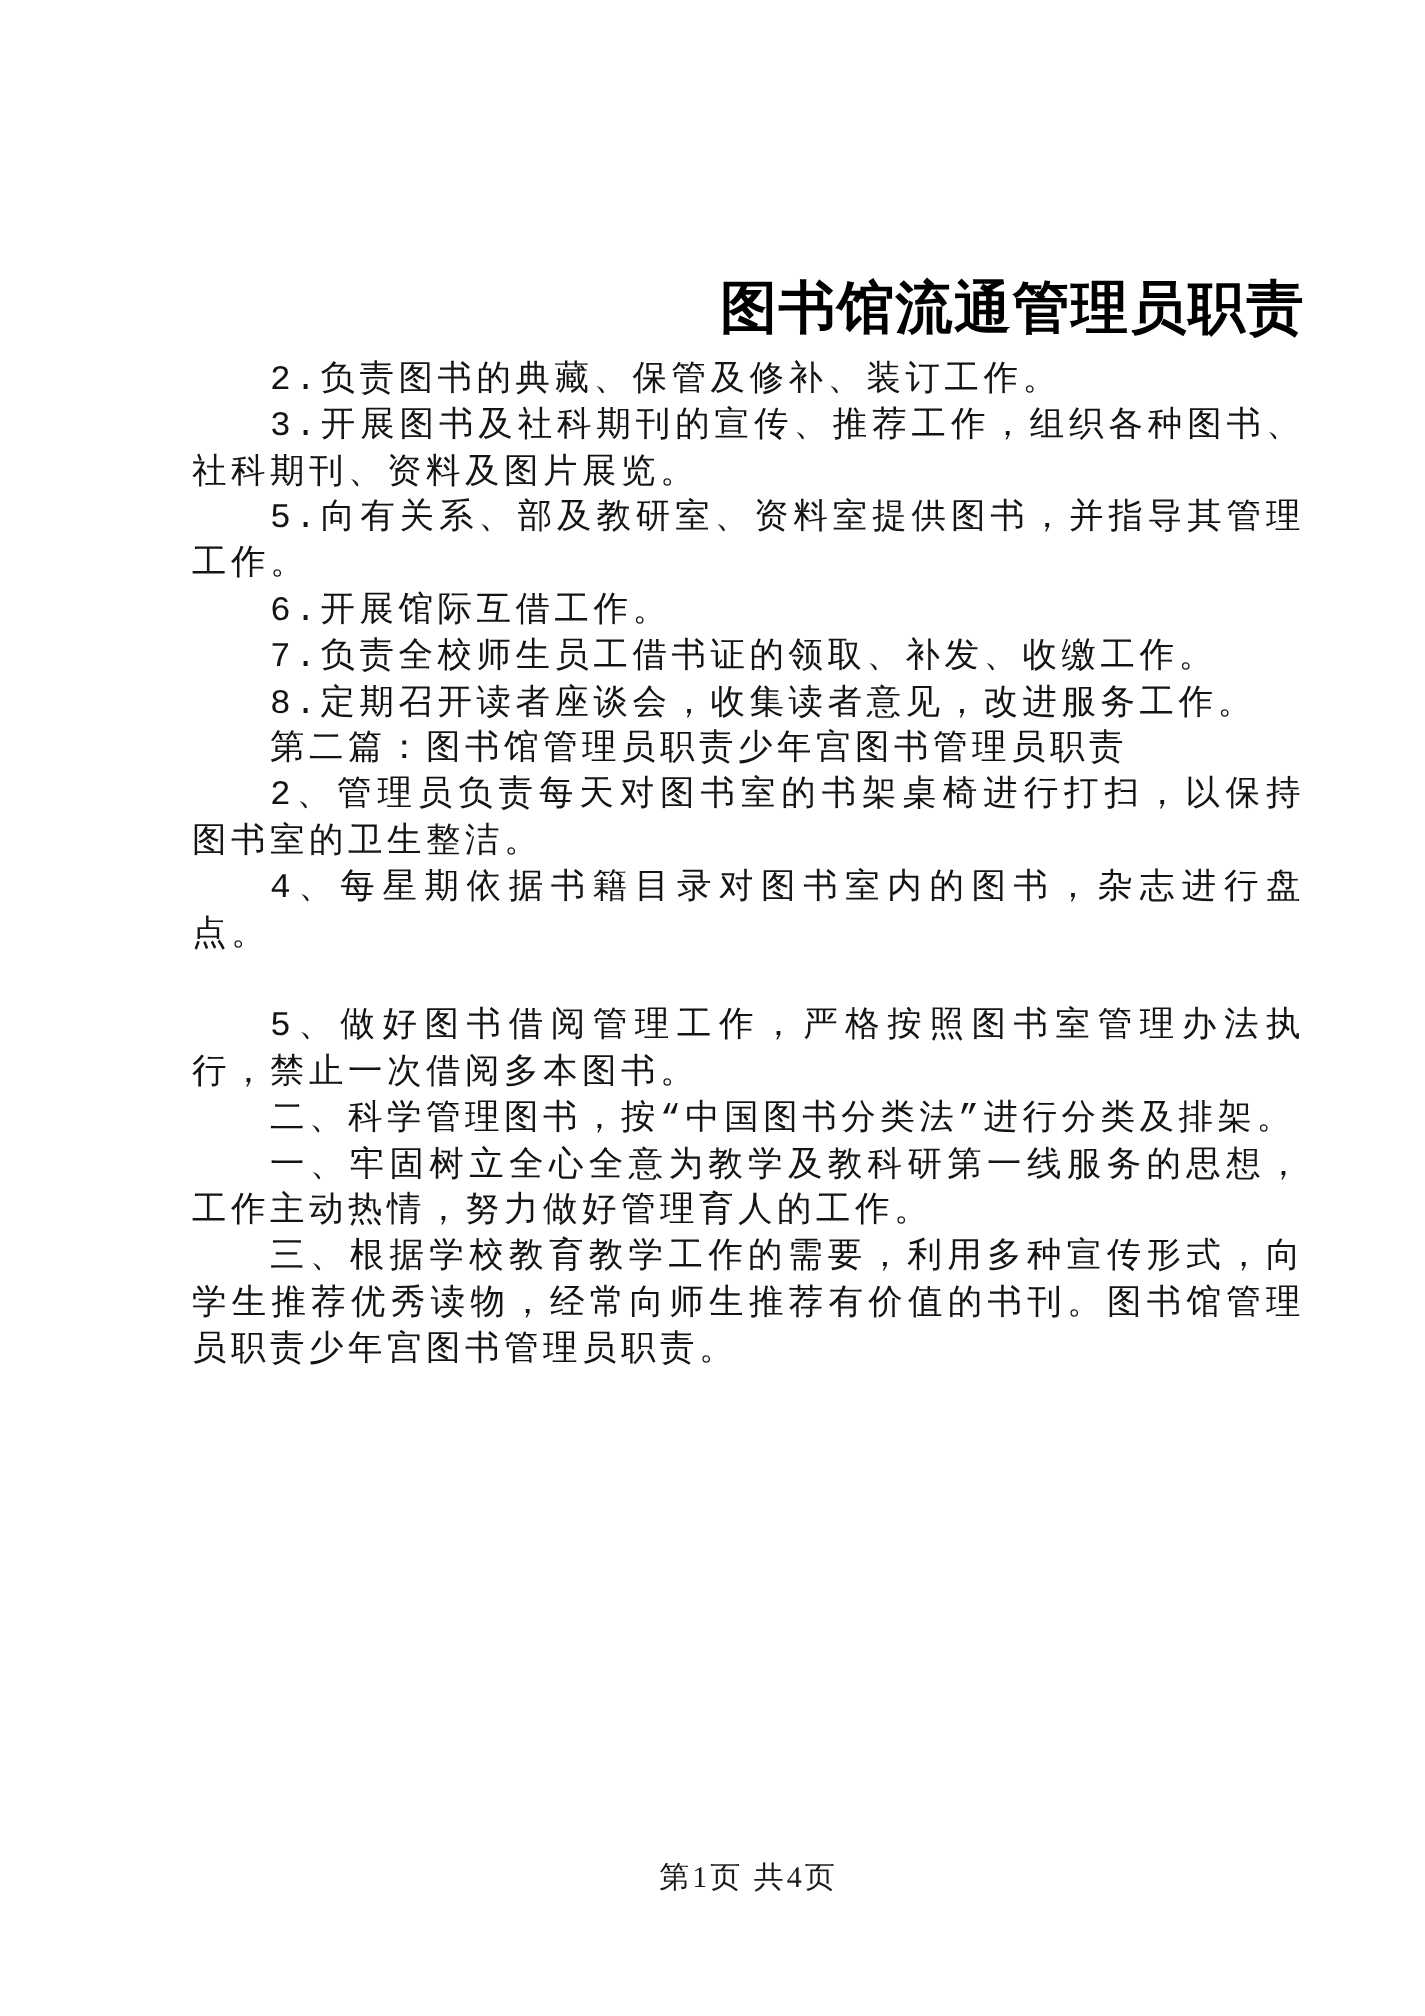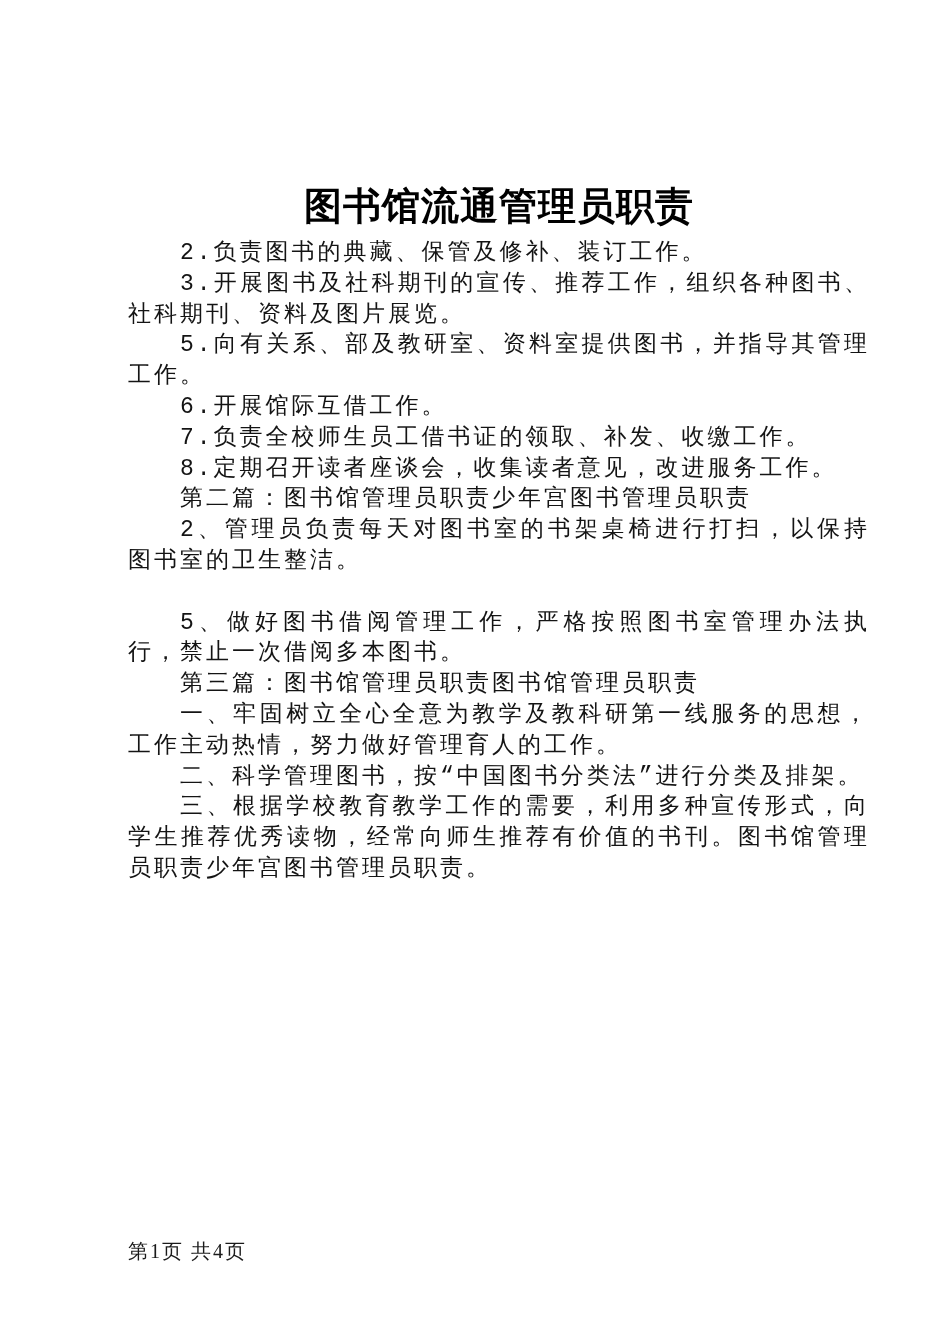--- a/index.html
+++ b/index.html
@@ -20,21 +20,21 @@
     position: absolute;
     left: 128px;
     top: 184px;
     width: 742px;
   }
   .title {
     margin: 0 0 10px 0;
     font-size: 38px;
     line-height: 44px;
     font-weight: 700;
-    text-align: center;
+    text-align: right;
     letter-spacing: 1px;
     color: #000000;
   }
   .para {
     margin: 0;
     font-size: 23px;
     line-height: 30.8px;
     letter-spacing: 3px;
     text-align: justify;
     text-indent: 52px;
@@ -42,44 +42,45 @@
     font-family: Liberation Mono, monospace;
   }
   .para.blank {
     height: 30.8px;
   }
   .footer {
     position: absolute;
     left: 128px;
     top: 1238px;
     width: 742px;
+    text-align: center;
     font-size: 20px;
     letter-spacing: 2px;
     color: #1a1a1a;
   }
 </style>
 </head>
 <body>
 
 <div class="page">
   <div class="doc">
     <h1 class="title">图书馆流通管理员职责</h1>
     <div id="paragraphs">
         <p class="para">2.负责图书的典藏、保管及修补、装订工作。</p>
         <p class="para">3.开展图书及社科期刊的宣传、推荐工作，组织各种图书、社科期刊、资料及图片展览。</p>
         <p class="para">5.向有关系、部及教研室、资料室提供图书，并指导其管理工作。</p>
         <p class="para">6.开展馆际互借工作。</p>
         <p class="para">7.负责全校师生员工借书证的领取、补发、收缴工作。</p>
         <p class="para">8.定期召开读者座谈会，收集读者意见，改进服务工作。</p>
         <p class="para">第二篇：图书馆管理员职责少年宫图书管理员职责</p>
         <p class="para">2、管理员负责每天对图书室的书架桌椅进行打扫，以保持图书室的卫生整洁。</p>
+        <p class="para">4、每星期依据书籍目录对图书室内的图书，杂志进行盘点。</p>
         <p class="para blank"></p>
         <p class="para">5、做好图书借阅管理工作，严格按照图书室管理办法执行，禁止一次借阅多本图书。</p>
-        <p class="para">第三篇：图书馆管理员职责图书馆管理员职责</p>
+        <p class="para">二、科学管理图书，按“中国图书分类法”进行分类及排架。</p>
         <p class="para">一、牢固树立全心全意为教学及教科研第一线服务的思想，工作主动热情，努力做好管理育人的工作。</p>
-        <p class="para">二、科学管理图书，按“中国图书分类法”进行分类及排架。</p>
         <p class="para">三、根据学校教育教学工作的需要，利用多种宣传形式，向学生推荐优秀读物，经常向师生推荐有价值的书刊。图书馆管理员职责少年宫图书管理员职责。</p>
       </div>
   </div>
   <div class="footer">
     <span>第1页 共4页</span>
   </div>
 </div>
 
 </body></html>

